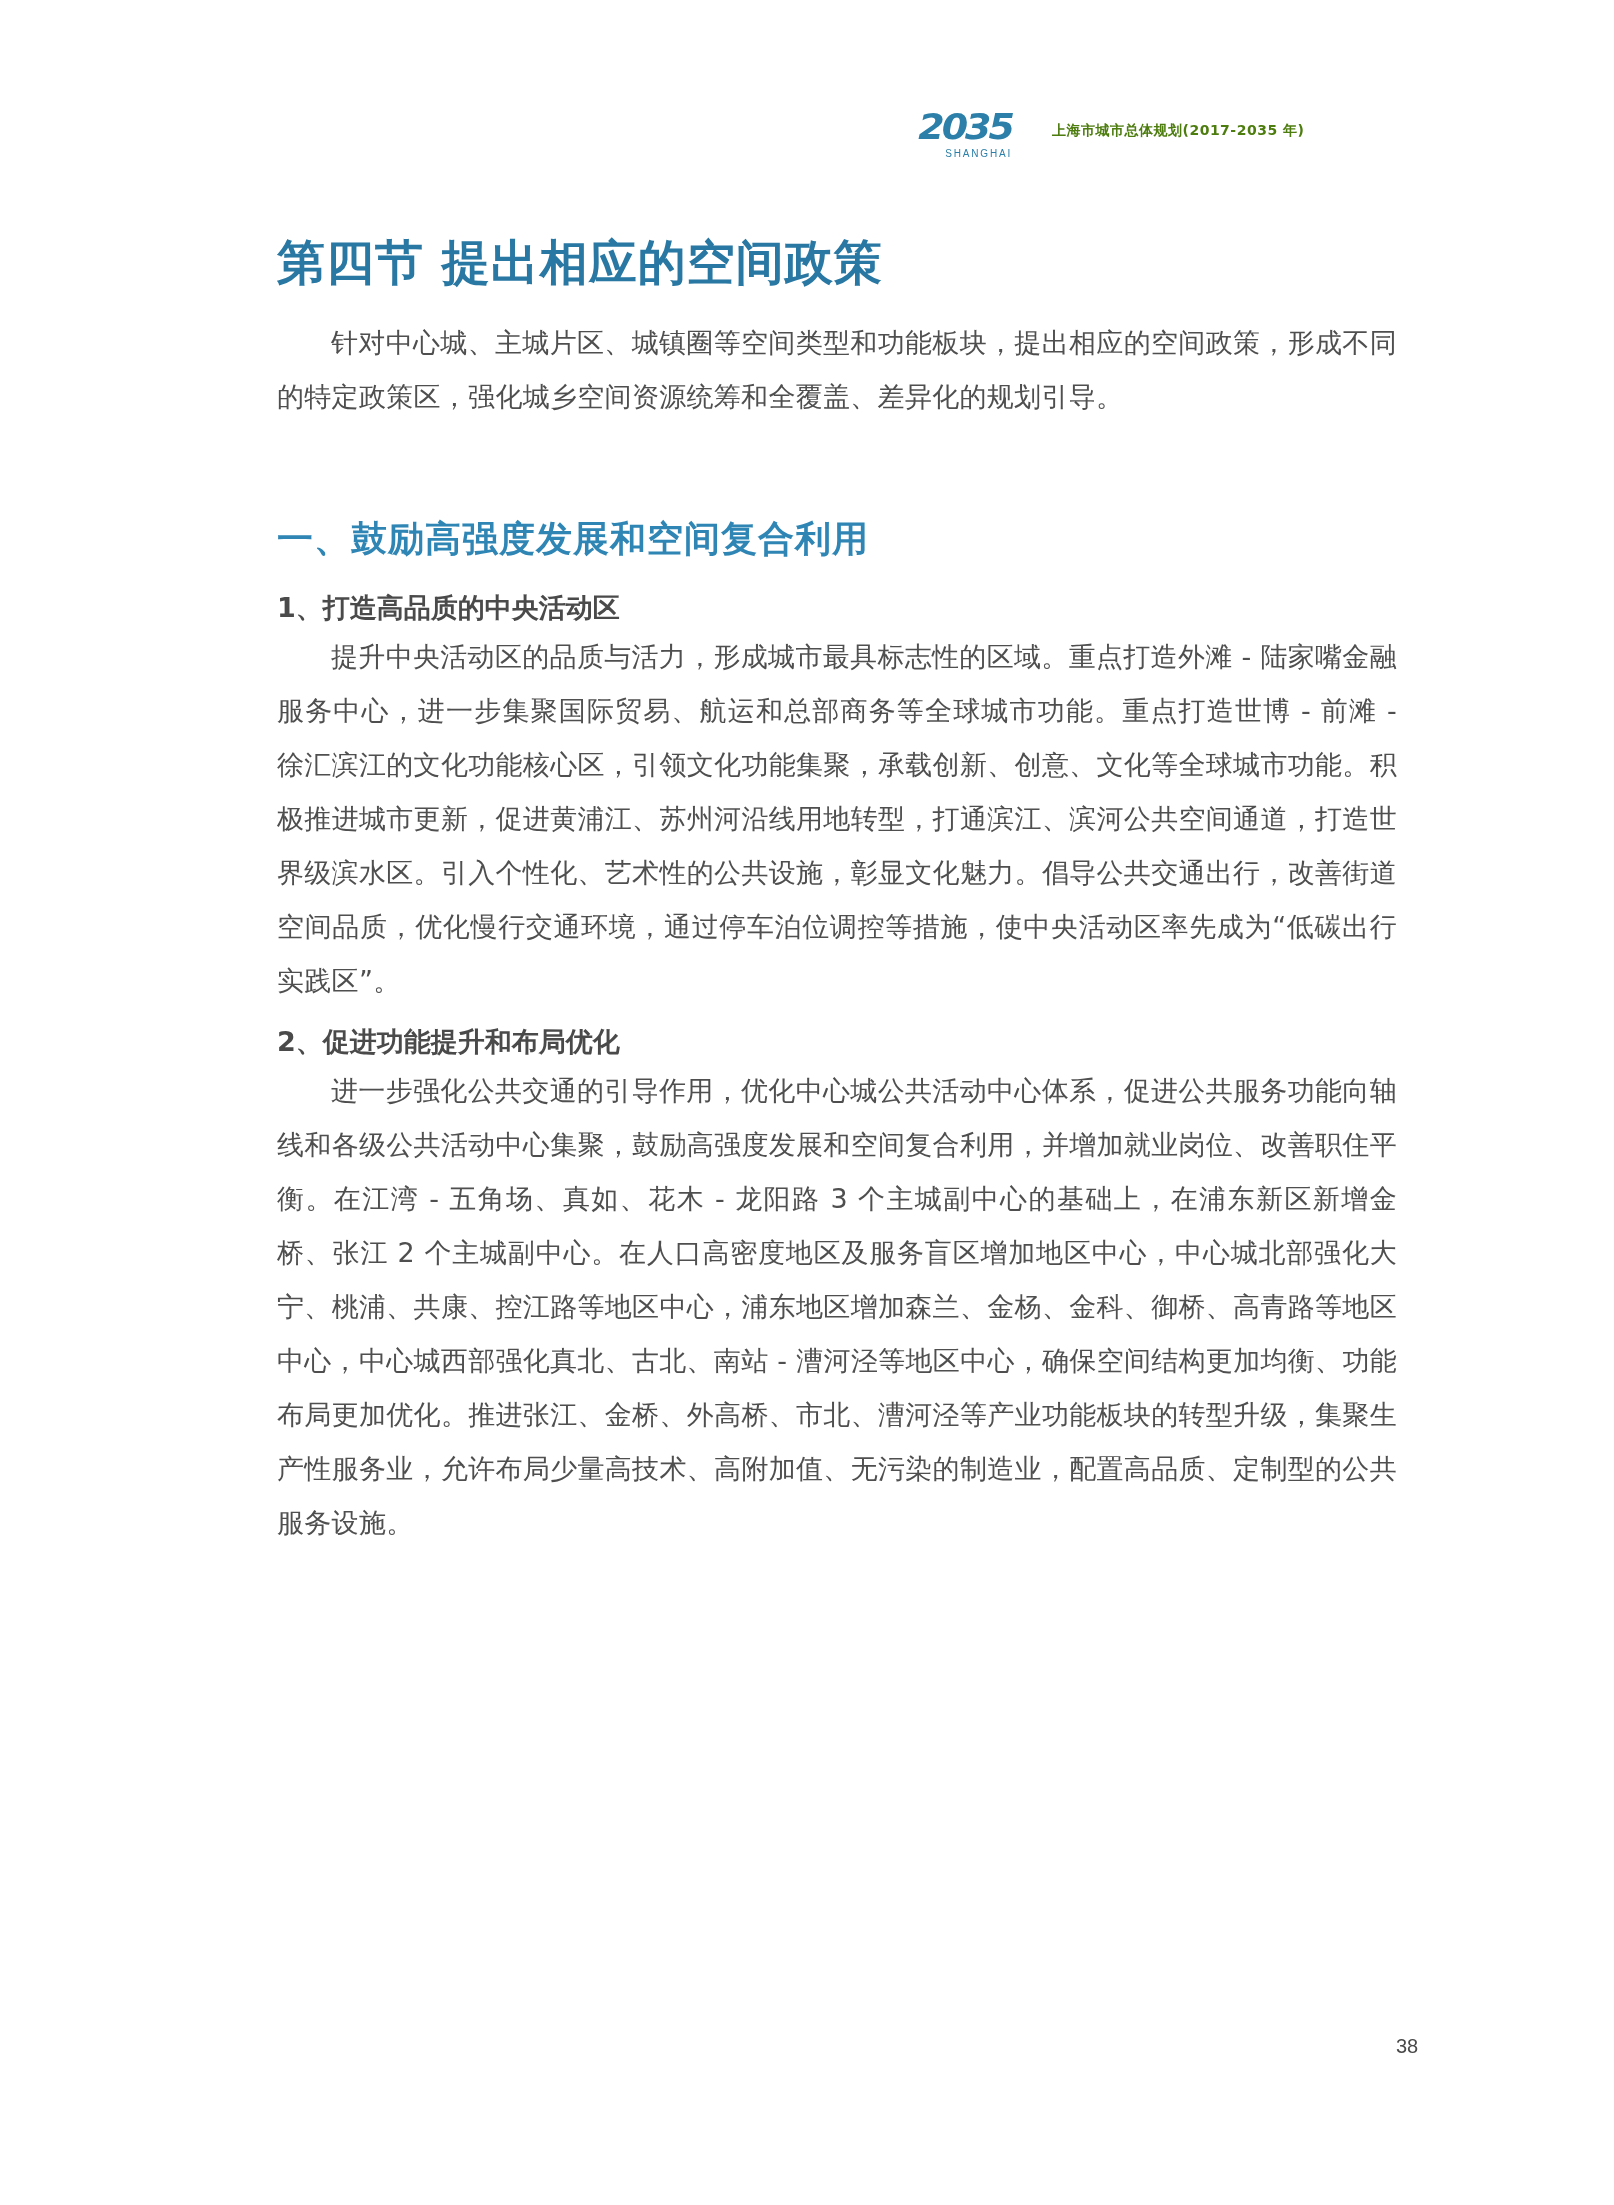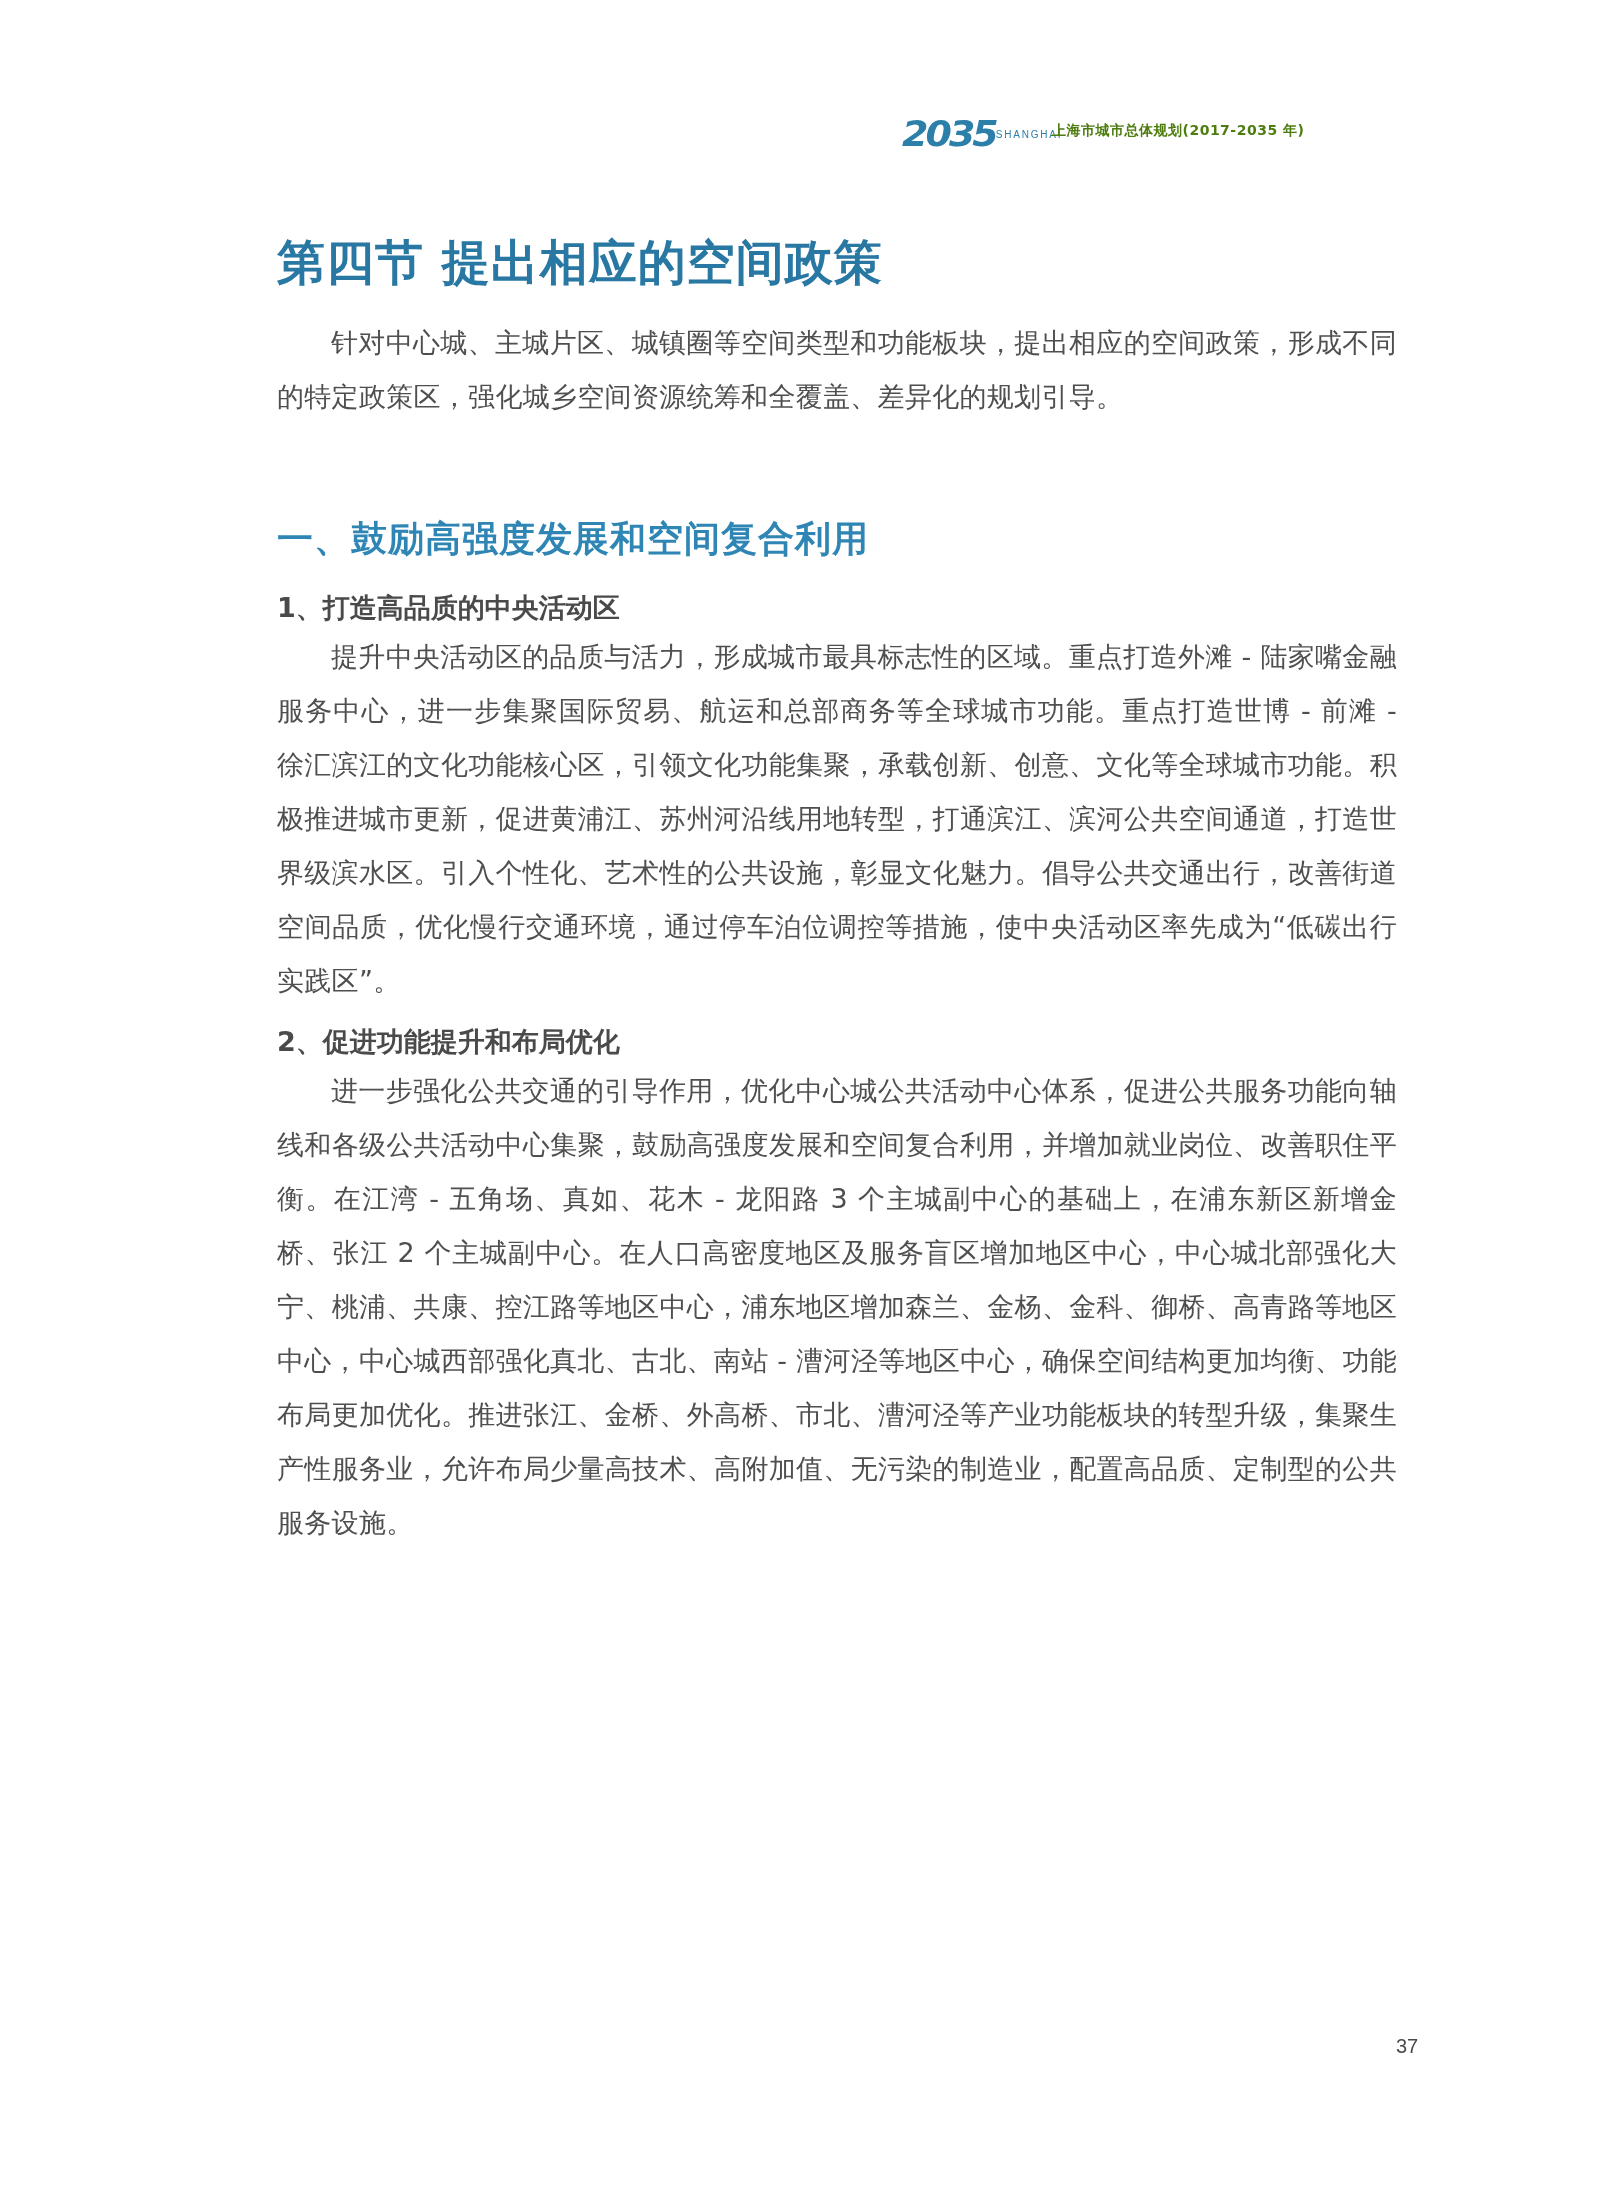--- a/index.html
+++ b/index.html
@@ -17,22 +17,22 @@
     .header {
       position: absolute;
       top: 104px;
       left: 902px;
       display: flex;
       align-items: center;
       height: 60px;
     }
     .logo {
       display: flex;
-      flex-direction: row;
-      align-items: center;
+      flex-direction: column;
+      align-items: flex-end;
       width: 110px;
       margin-right: 40px;
     }
     .logo-year {
       font-family: "DejaVu Sans", "Liberation Sans", sans-serif;
       font-weight: bold;
       font-size: 38px;
       line-height: 38px;
       color: #2b7fa8;
       letter-spacing: -3px;
@@ -124,13 +124,13 @@
 
   <h2 class="sub-title">一、鼓励高强度发展和空间复合利用</h2>
 
   <h3 class="item-title">1、打造高品质的中央活动区</h3>
   <p class="para">提升中央活动区的品质与活力，形成城市最具标志性的区域。重点打造外滩 - 陆家嘴金融服务中心，进一步集聚国际贸易、航运和总部商务等全球城市功能。重点打造世博 - 前滩 - 徐汇滨江的文化功能核心区，引领文化功能集聚，承载创新、创意、文化等全球城市功能。积极推进城市更新，促进黄浦江、苏州河沿线用地转型，打通滨江、滨河公共空间通道，打造世界级滨水区。引入个性化、艺术性的公共设施，彰显文化魅力。倡导公共交通出行，改善街道空间品质，优化慢行交通环境，通过停车泊位调控等措施，使中央活动区率先成为“低碳出行实践区”。</p>
 
   <h3 class="item-title item2-title">2、促进功能提升和布局优化</h3>
   <p class="para">进一步强化公共交通的引导作用，优化中心城公共活动中心体系，促进公共服务功能向轴线和各级公共活动中心集聚，鼓励高强度发展和空间复合利用，并增加就业岗位、改善职住平衡。在江湾 - 五角场、真如、花木 - 龙阳路 3 个主城副中心的基础上，在浦东新区新增金桥、张江 2 个主城副中心。在人口高密度地区及服务盲区增加地区中心，中心城北部强化大宁、桃浦、共康、控江路等地区中心，浦东地区增加森兰、金杨、金科、御桥、高青路等地区中心，中心城西部强化真北、古北、南站 - 漕河泾等地区中心，确保空间结构更加均衡、功能布局更加优化。推进张江、金桥、外高桥、市北、漕河泾等产业功能板块的转型升级，集聚生产性服务业，允许布局少量高技术、高附加值、无污染的制造业，配置高品质、定制型的公共服务设施。</p>
 </div>
 
-<div class="page-number">37</div>
+<div class="page-number">38</div>
 
 </body></html>

